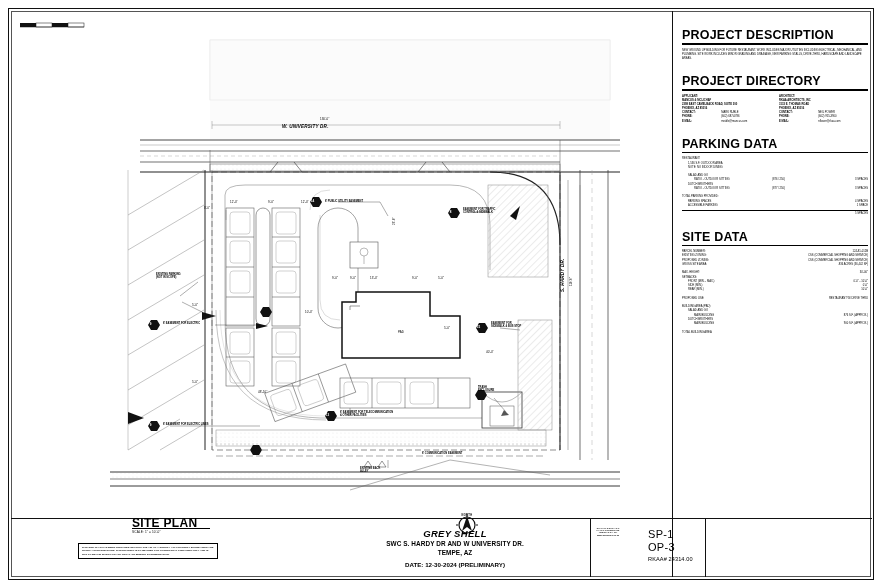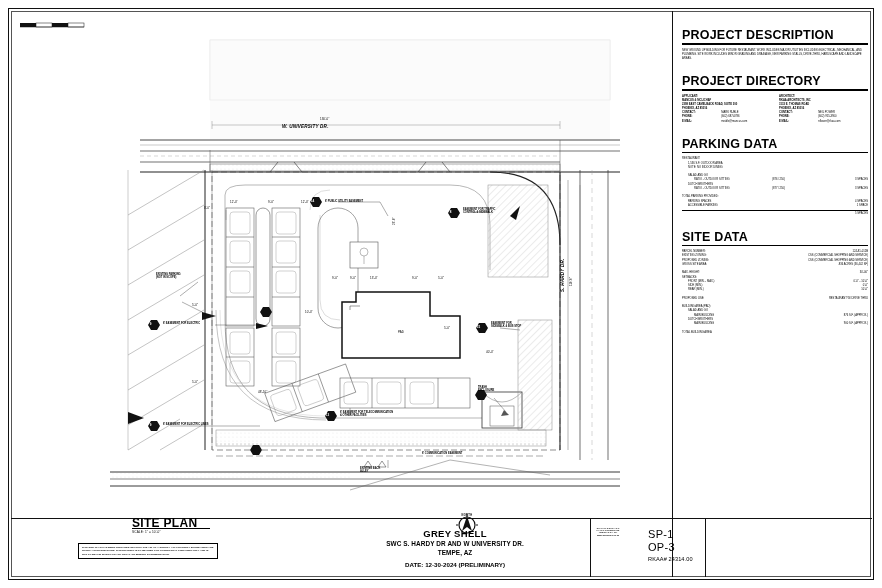--- a/index.html
+++ b/index.html
@@ -45,21 +45,21 @@
   .ind2{padding-left:12px;}
   .spacer{height:4px;}
   .d-rule{border-bottom:.6px solid #000;height:1px;margin:1px 0 1px 0;}
   .mid{display:flex;font-size:2.7px;line-height:4.3px;}
   .mid .mk{flex:1;}
   .mid .mm{width:52px;}
   .mid .mv{width:44px;text-align:right;}
 
   
   .tb-center{position:absolute;left:330px;top:528px;width:250px;text-align:center;}
-  .tb-proj{font-size:9.5px;font-weight:bold;letter-spacing:.3px;line-height:12px;}
+  .tb-proj{font-size:9.5px;font-weight:bold;letter-spacing:.3px;line-height:12px;font-style:italic;}
   .tb-addr{font-size:6.4px;font-weight:bold;line-height:8.5px;letter-spacing:.1px;}
   .tb-date{font-size:6.2px;font-weight:bold;line-height:10px;margin-top:3px;}
 
   .tb-sheet{position:absolute;left:648px;top:528px;}
   .sp-no{font-size:11px;line-height:13px;letter-spacing:.3px;}
   .rk-no{font-size:5.6px;line-height:11px;letter-spacing:.1px;}
   .stamp{position:absolute;left:596px;top:527px;width:24px;height:32px;
          font-size:1.9px;line-height:2.2px;overflow:hidden;text-align:center;
          font-weight:bold;}
 

